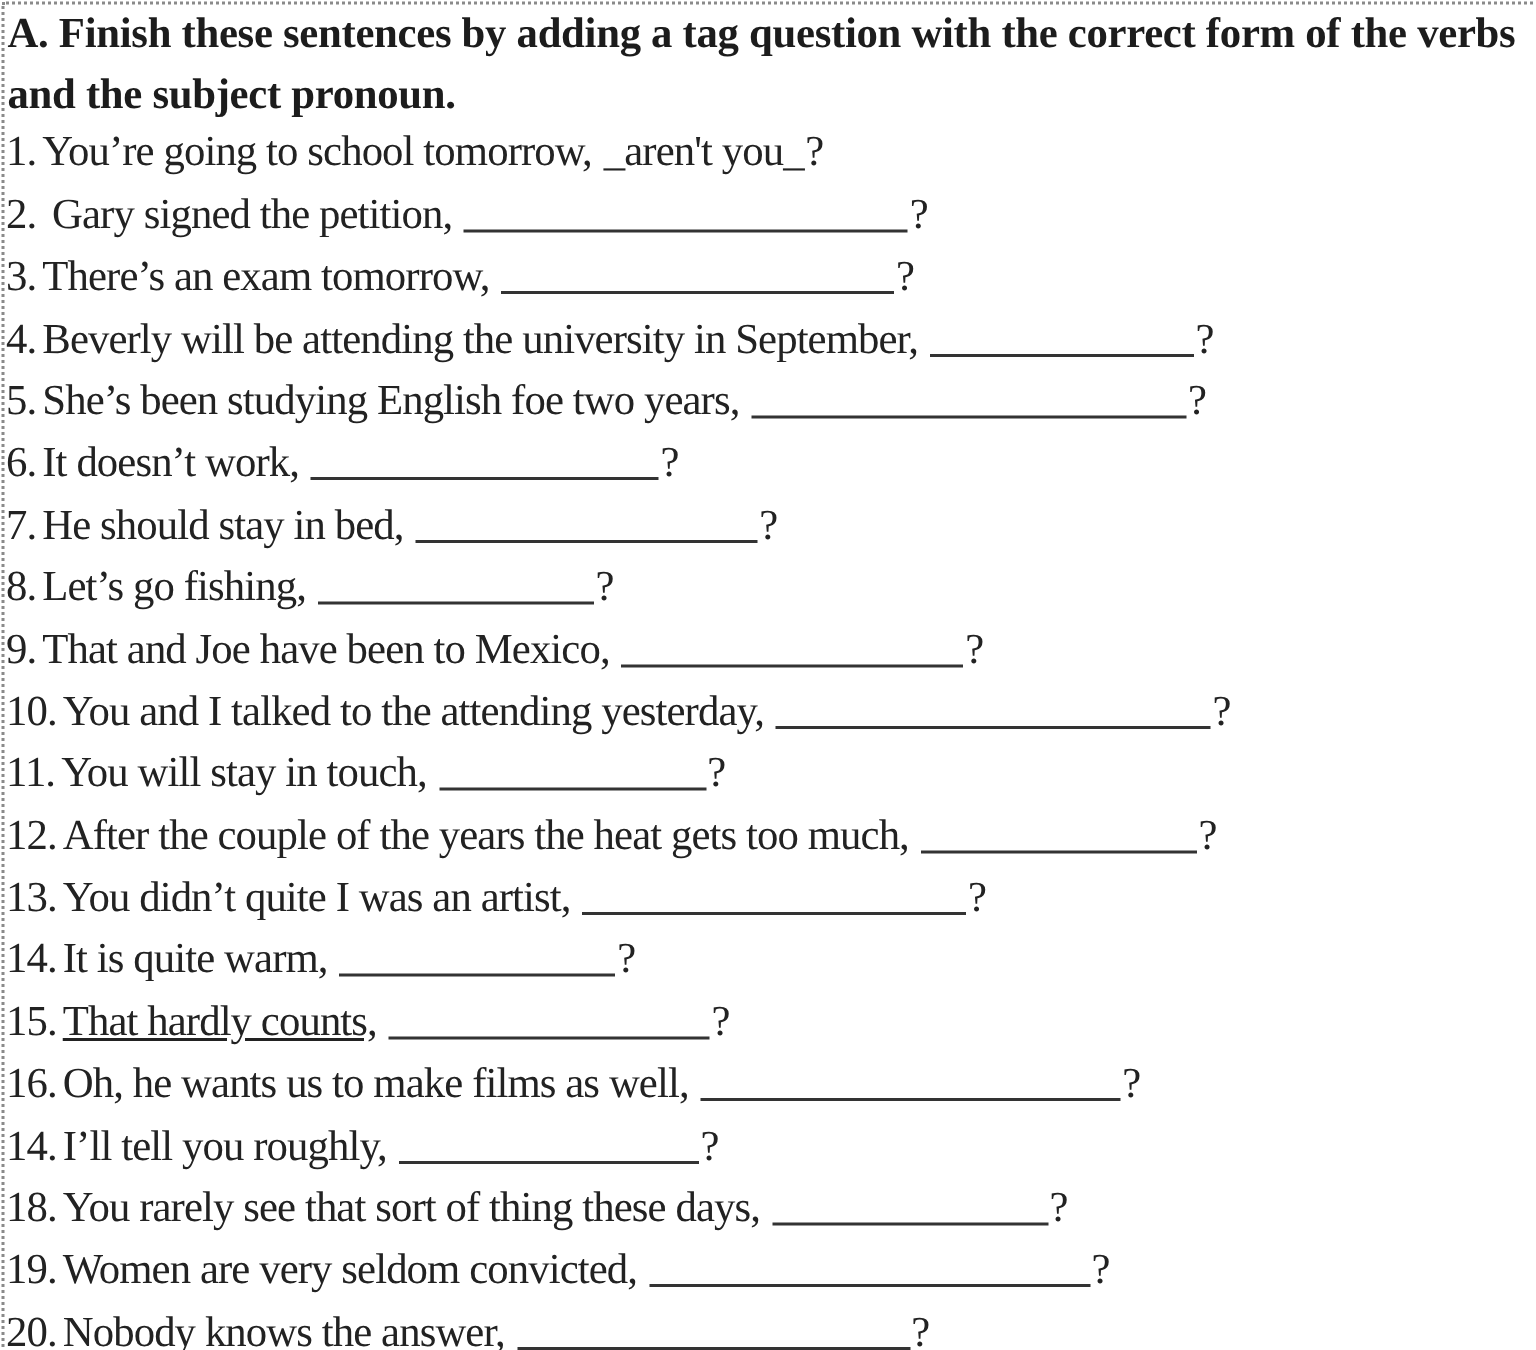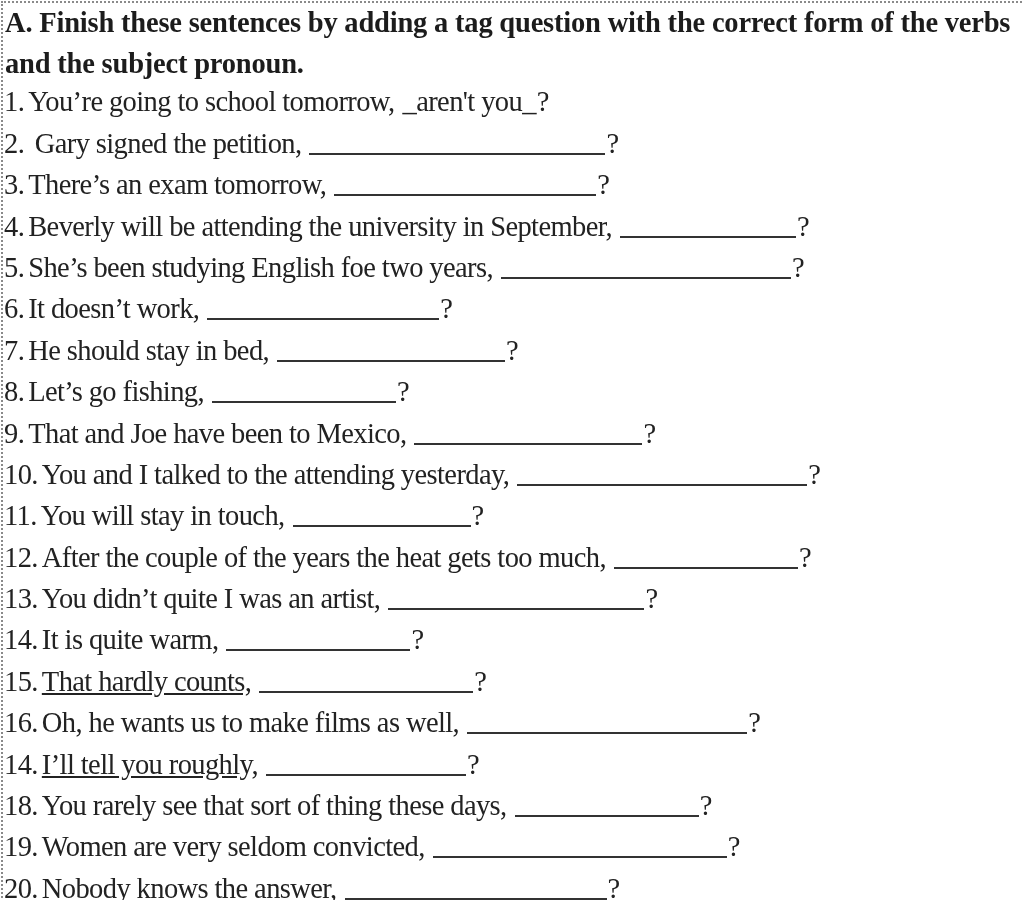--- a/index.html
+++ b/index.html
@@ -168,21 +168,21 @@
       <span class="q">?</span>
     </li>
     <li class="item">
       <span class="num">16.</span>
       <span class="stem" style="margin-left: 4px; white-space: pre;">Oh, he wants us to make films as well,</span>
       <span class="blank" style="width: 280px;"></span>
       <span class="q">?</span>
     </li>
     <li class="item">
       <span class="num">14.</span>
-      <span class="stem" style="margin-left: 4px; white-space: pre; text-decoration: underline;">I’ll tell you roughly,</span>
+      <span class="stem" style="margin-left: 4px; white-space: pre;">I’ll tell you roughly,</span>
       <span class="blank" style="width: 200px;"></span>
       <span class="q">?</span>
     </li>
     <li class="item">
       <span class="num">18.</span>
       <span class="stem" style="margin-left: 4px; white-space: pre;">You rarely see that sort of thing these days,</span>
       <span class="blank" style="width: 184px;"></span>
       <span class="q">?</span>
     </li>
     <li class="item">

